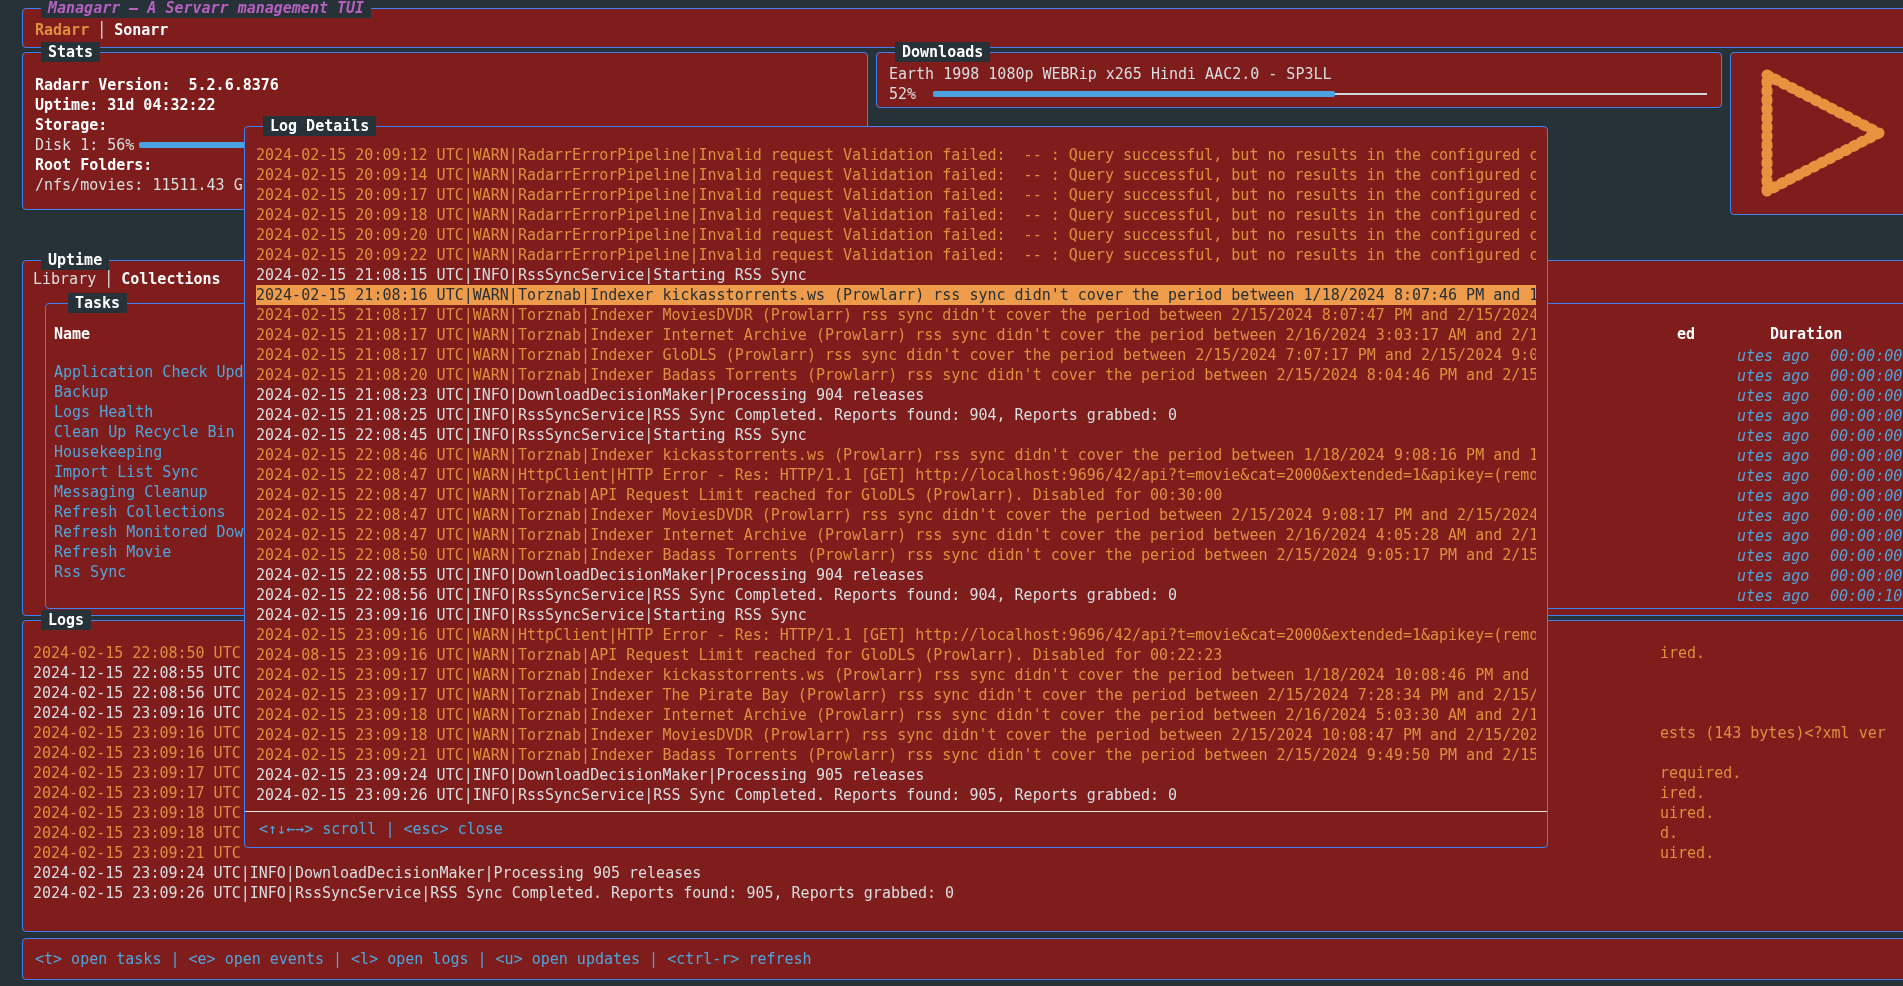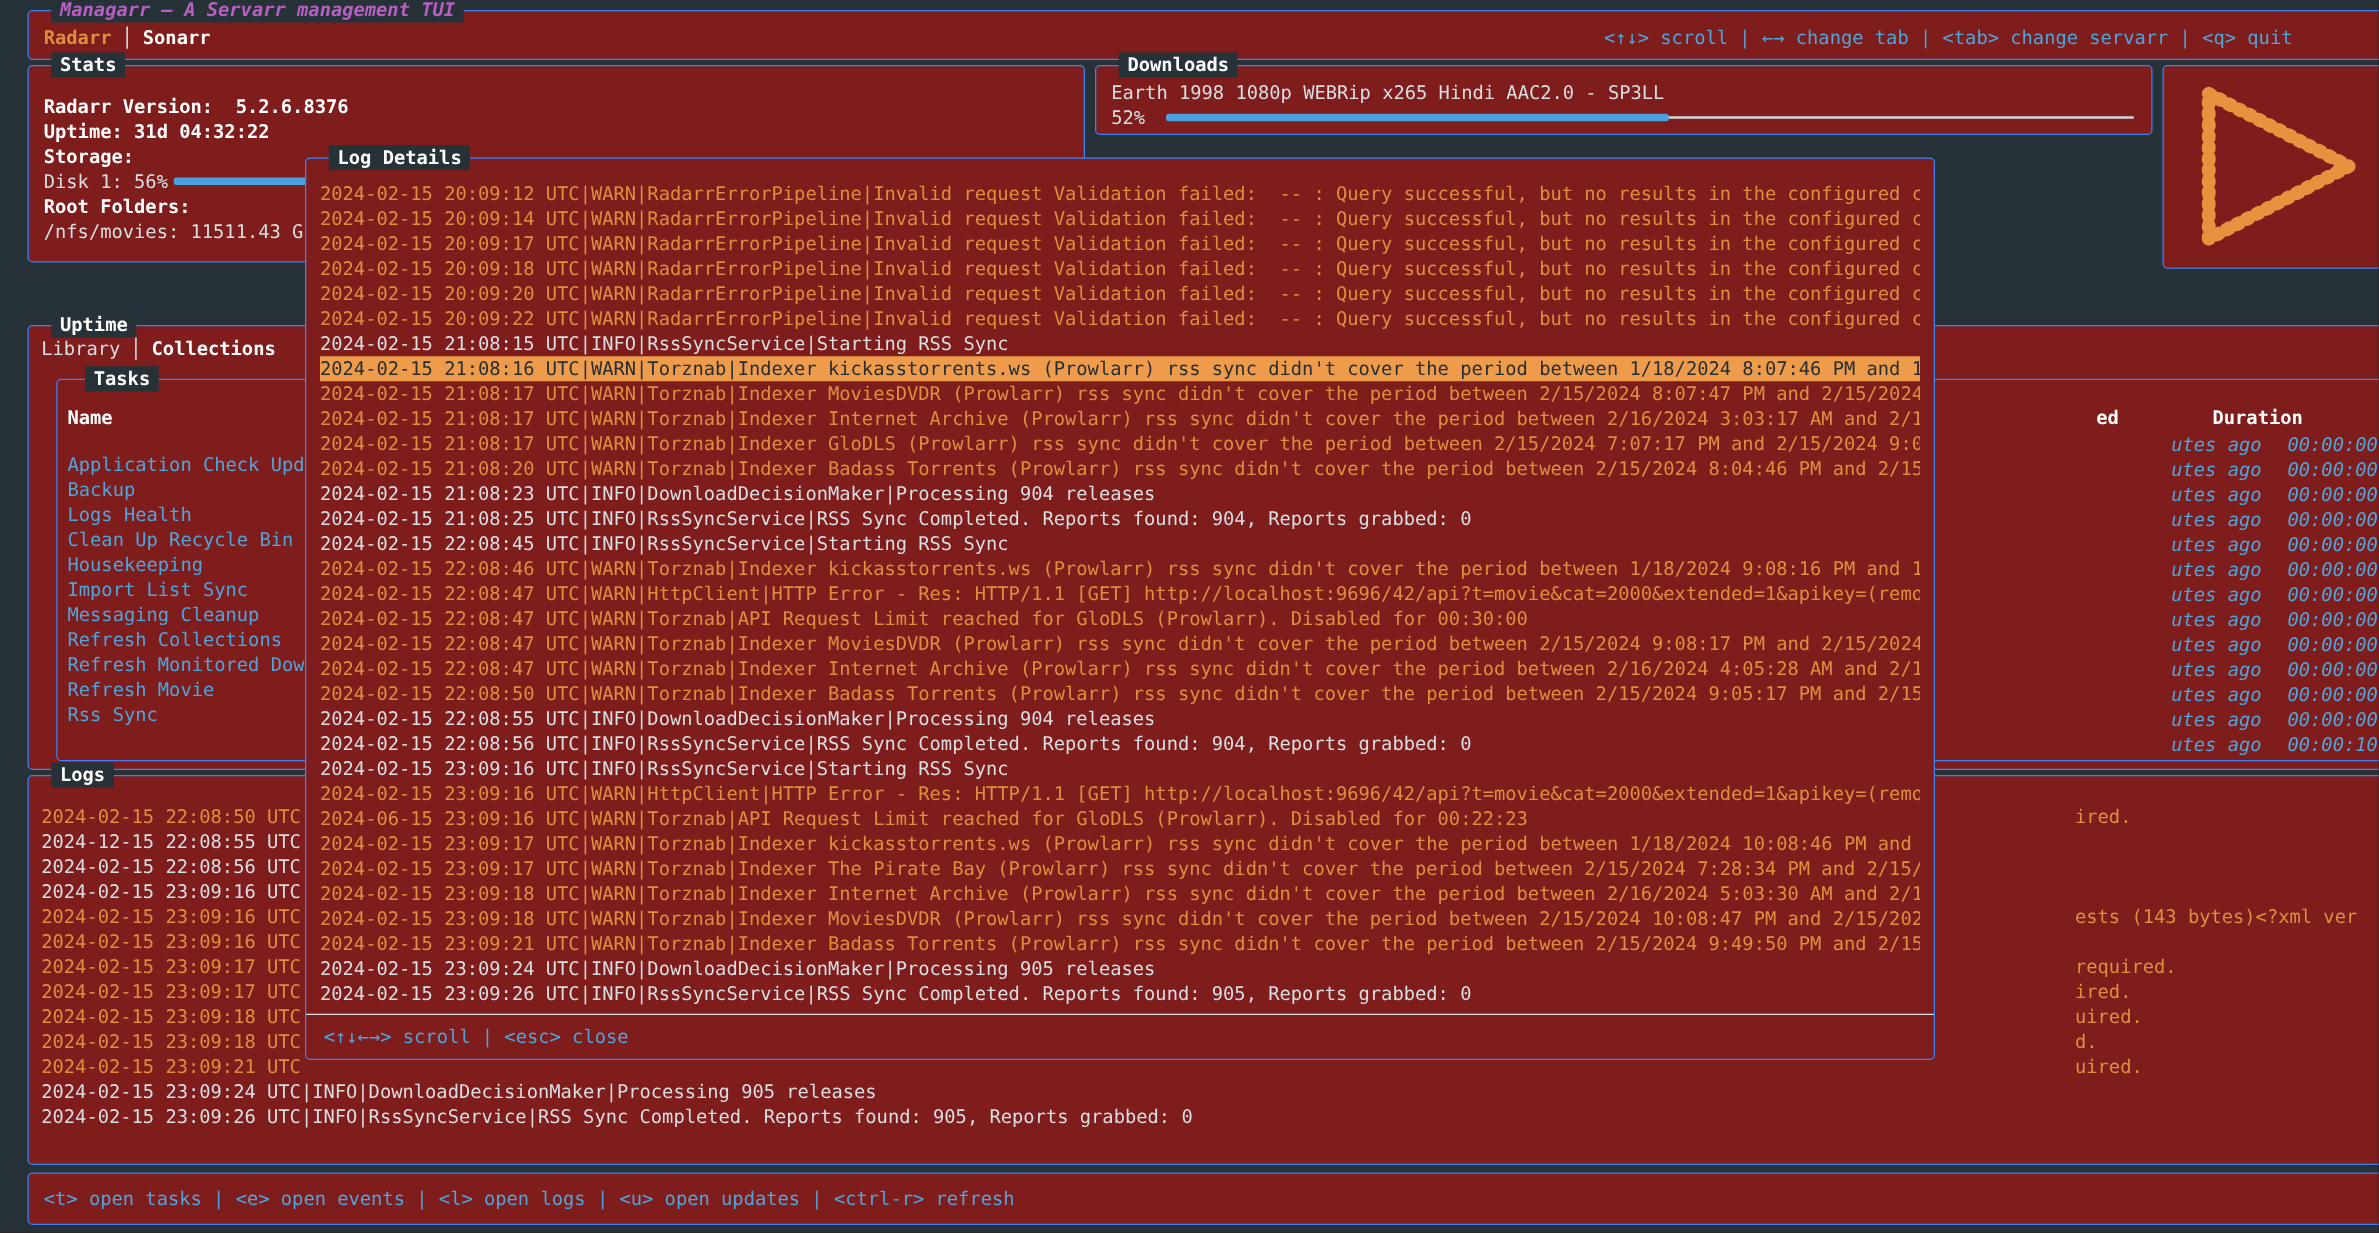--- a/index.html
+++ b/index.html
@@ -43,21 +43,20 @@
   .list{position:absolute;}
 </style>
 </head>
 <body>
 
 <div class="screen">
 
   <div class="panel" style="left:6px;top:8px;width:1891px;height:40px;">
     <div class="ptitle magenta" style="font-weight:bold;">Managarr — A Servarr management TUI</div>
     <div class="tabs"><span class="bold orange">Radarr</span><span class="tabsep">│</span><span class="bold">Sonarr</span></div>
-    <div class="tophelp">&lt;↑↓&gt; scroll | ←→ change tab | &lt;tab&gt; change servarr | &lt;q&gt; quit</div>
   </div>
 
   <div class="panel" style="left:6px;top:52px;width:846px;height:158px;">
     <div class="ptitle">Stats</div>
     <div class="statline bold" style="top:22px;">Radarr Version:  5.2.6.8376</div>
     <div class="statline bold" style="top:42px;">Uptime: 31d 04:32:22</div>
     <div class="statline bold" style="top:62px;">Storage:</div>
     <div class="statline" style="top:82px;">Disk 1: 56%</div>
     <div class="gaugewrap" style="left:116px;top:82px;width:700px;">
       <div class="gfill" style="width:56%;"></div>
@@ -181,21 +180,21 @@
         <div class="mrow warn">2024-02-15 22:08:46 UTC|WARN|Torznab|Indexer kickasstorrents.ws (Prowlarr) rss sync didn't cover the period between 1/18/2024 9:08:16 PM and 1/18/2024 10:08:</div>
         <div class="mrow warn">2024-02-15 22:08:47 UTC|WARN|HttpClient|HTTP Error - Res: HTTP/1.1 [GET] http://localhost:9696/42/api?t=movie&amp;cat=2000&amp;extended=1&amp;apikey=(removed)&amp;offset=0&amp;l</div>
         <div class="mrow warn">2024-02-15 22:08:47 UTC|WARN|Torznab|API Request Limit reached for GloDLS (Prowlarr). Disabled for 00:30:00</div>
         <div class="mrow warn">2024-02-15 22:08:47 UTC|WARN|Torznab|Indexer MoviesDVDR (Prowlarr) rss sync didn't cover the period between 2/15/2024 9:08:17 PM and 2/15/2024 10:08:47 PM UT</div>
         <div class="mrow warn">2024-02-15 22:08:47 UTC|WARN|Torznab|Indexer Internet Archive (Prowlarr) rss sync didn't cover the period between 2/16/2024 4:05:28 AM and 2/16/2024 4:44:27</div>
         <div class="mrow warn">2024-02-15 22:08:50 UTC|WARN|Torznab|Indexer Badass Torrents (Prowlarr) rss sync didn't cover the period between 2/15/2024 9:05:17 PM and 2/15/2024 9:49:50 P</div>
         <div class="mrow info">2024-02-15 22:08:55 UTC|INFO|DownloadDecisionMaker|Processing 904 releases</div>
         <div class="mrow info">2024-02-15 22:08:56 UTC|INFO|RssSyncService|RSS Sync Completed. Reports found: 904, Reports grabbed: 0</div>
         <div class="mrow info">2024-02-15 23:09:16 UTC|INFO|RssSyncService|Starting RSS Sync</div>
         <div class="mrow warn">2024-02-15 23:09:16 UTC|WARN|HttpClient|HTTP Error - Res: HTTP/1.1 [GET] http://localhost:9696/42/api?t=movie&amp;cat=2000&amp;extended=1&amp;apikey=(removed)&amp;offset=0&amp;l</div>
-        <div class="mrow warn">2024-06-15 23:09:16 UTC|WARN|Torznab|API Request Limit reached for GloDLS (Prowlarr). Disabled for 00:22:23</div>
+        <div class="mrow warn">2024-08-15 23:09:16 UTC|WARN|Torznab|API Request Limit reached for GloDLS (Prowlarr). Disabled for 00:22:23</div>
         <div class="mrow warn">2024-02-15 23:09:17 UTC|WARN|Torznab|Indexer kickasstorrents.ws (Prowlarr) rss sync didn't cover the period between 1/18/2024 10:08:46 PM and 1/18/2024 11:09</div>
         <div class="mrow warn">2024-02-15 23:09:17 UTC|WARN|Torznab|Indexer The Pirate Bay (Prowlarr) rss sync didn't cover the period between 2/15/2024 7:28:34 PM and 2/15/2024 10:12:05 P</div>
         <div class="mrow warn">2024-02-15 23:09:18 UTC|WARN|Torznab|Indexer Internet Archive (Prowlarr) rss sync didn't cover the period between 2/16/2024 5:03:30 AM and 2/16/2024 5:43:28</div>
         <div class="mrow warn">2024-02-15 23:09:18 UTC|WARN|Torznab|Indexer MoviesDVDR (Prowlarr) rss sync didn't cover the period between 2/15/2024 10:08:47 PM and 2/15/2024 11:09:18 PM U</div>
         <div class="mrow warn">2024-02-15 23:09:21 UTC|WARN|Torznab|Indexer Badass Torrents (Prowlarr) rss sync didn't cover the period between 2/15/2024 9:49:50 PM and 2/15/2024 11:05:17</div>
         <div class="mrow info">2024-02-15 23:09:24 UTC|INFO|DownloadDecisionMaker|Processing 905 releases</div>
         <div class="mrow info">2024-02-15 23:09:26 UTC|INFO|RssSyncService|RSS Sync Completed. Reports found: 905, Reports grabbed: 0</div>
       </div>
     <div class="modalsep" style="top:684px;"></div>
     <div class="modalfoot" style="top:692px;">&lt;↑↓←→&gt; scroll | &lt;esc&gt; close</div>

